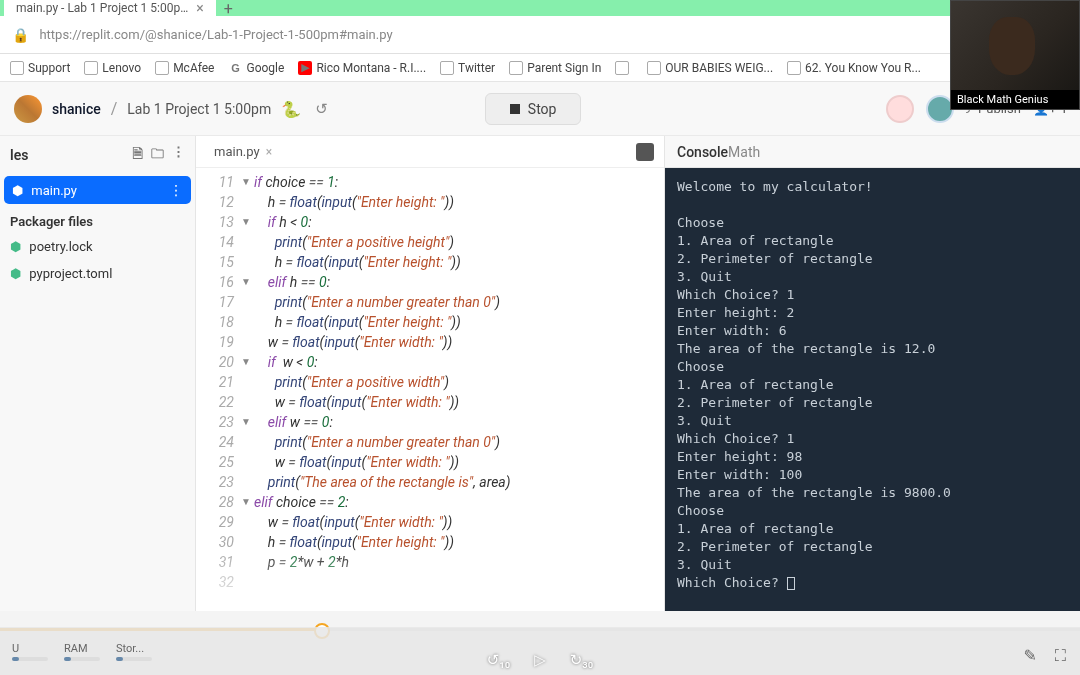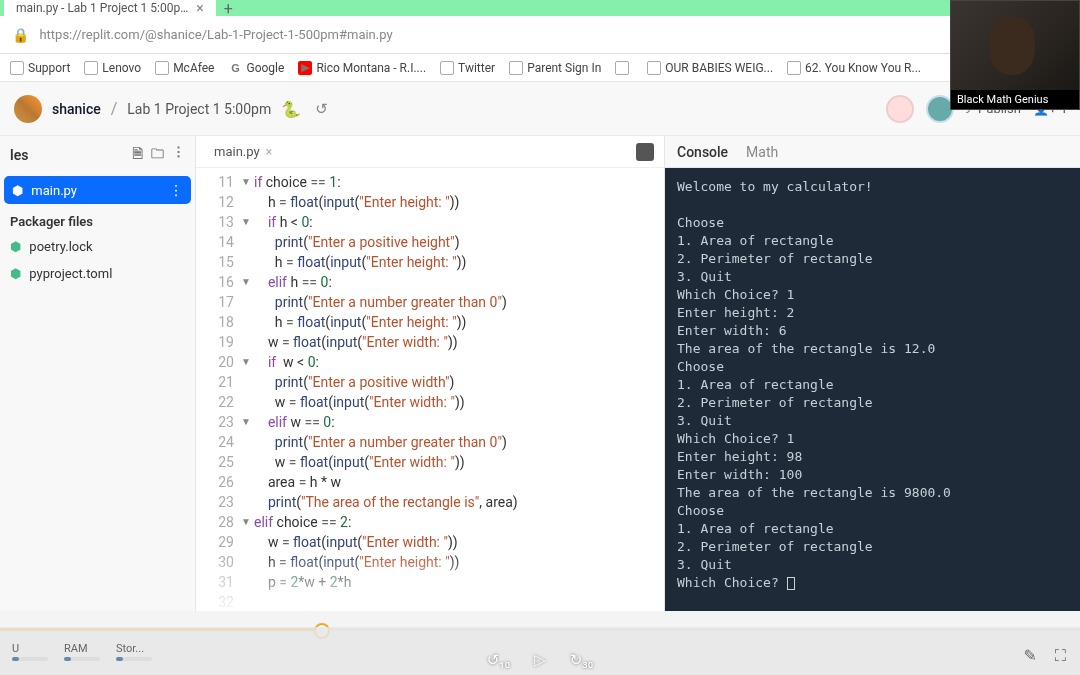--- a/index.html
+++ b/index.html
@@ -47,34 +47,34 @@
 .py-ic { color:#4b8; }
 .sb-file.active .py-ic { color:#fff; }
 .menu-dots { margin-left:auto; font-size:14px; }
 .sb-section { padding:8px 10px 4px; font-size:13px; font-weight:600; color:#333; }
 
 .editor { flex:1; display:flex; flex-direction:column; background:#fff; position:relative; }
 .ed-tabs { height:32px; display:flex; align-items:center; padding:0 10px; border-bottom:1px solid #eee; }
 .ed-tab { display:flex; align-items:center; gap:6px; font-size:13px; color:#555; padding:0 8px; }
 .ed-tab .x { color:#aaa; font-size:12px; }
 .ed-tabs .layout-ic { margin-left:auto; width:18px; height:18px; background:#555; border-radius:3px; }
-.code { flex:1; overflow:hidden; font-family:"Consolas","Monaco",monospace; font-size:14px; line-height:20px; padding:4px 0; }
+.code { flex:1; overflow:hidden; font-family:"Consolas","Monaco",monospace; font-size:14px; line-height:20px; padding:4px 0;font-style:italic; }
 .cl { display:flex; }
 .ln { width:42px; text-align:right; color:#aaa; padding-right:4px; user-select:none; }
 .fold { width:16px; color:#888; font-size:10px; text-align:center; }
 .cd { white-space:pre; color:#333; }
 .kw { color:#8b4aa8; }
 .fn { color:#347; }
 .num { color:#1a6e3c; }
 .str { color:#b8512d; }
 .op { color:#666; }
 .fade { position:absolute; left:0; right:0; bottom:0; height:60px; background:linear-gradient(to bottom, rgba(255,255,255,0), rgba(255,255,255,0.9)); pointer-events:none; }
 
 .console { width:416px; background:#f8f8f8; border-left:1px solid #e5e5e5; display:flex; flex-direction:column; }
-.con-tabs { height:32px; display:flex; align-items:center; padding:0 12px; gap:18px; border-bottom:1px solid #e5e5e5; font-size:14px; }
+.con-tabs { height:32px; display:flex; align-items:center; padding:0 12px; border-bottom:1px solid #e5e5e5; font-size:14px; }
 .con-tab { color:#888; }
 .con-tab.active { color:#333; font-weight:500; }
 .con-body { flex:1; background:#1e2a38; color:#c8d0d8; font-family:"Consolas","Monaco",monospace; font-size:13px; line-height:18px; padding:10px 12px; white-space:pre; overflow:hidden; }
 .cursor-box { display:inline-block; width:8px; height:13px; border:1px solid #c8d0d8; vertical-align:middle; }
 
 .footer { position:absolute; left:0; right:0; bottom:0; height:48px; background:rgba(230,230,230,0.85); display:flex; align-items:center; padding:0 12px; gap:16px; font-size:11px; color:#666; }
 .metric { display:flex; flex-direction:column; gap:2px; }
 .m-bar { width:36px; height:4px; background:#ddd; border-radius:2px; position:relative; }
 .m-bar .fill { position:absolute; left:0; top:0; bottom:0; width:20%; background:#68a; border-radius:2px; }
 .progress { position:absolute; left:0; right:0; bottom:44px; height:3px; background:rgba(0,0,0,0.1); }
@@ -152,20 +152,24 @@
     </div>
   </div>
 
 <div class="replit-hdr">
   <div class="avatar"></div>
   <span class="crumb-user">shanice</span>
   <span class="crumb-sep">/</span>
   <span class="crumb-proj">Lab 1 Project 1 5:00pm</span>
   <span class="py-badge">🐍</span>
   <span class="history-ic">↺</span>
+  <div class="stop-btn" style="margin:0 auto;">
+    <span class="stop-sq"></span>
+    <span>Stop</span>
+  </div>
   <div class="hdr-right">
     <div class="av-small"></div>
     <div class="av-small2"></div>
     <div class="pub-btn">
       <span>⤴</span>
       <span>Publish</span>
     </div>
     <div class="pub-btn">
       <span>👤+</span>
       <span>I</span>
@@ -278,25 +282,20 @@
         </div>
         <div class="cl">
           <span class="ln">24</span>
           <span class="fold"></span>
           <span class="cd"><span>      </span><span class="fn">print</span><span>(</span><span class="str">"Enter a number greater than 0"</span><span>)</span></span>
         </div>
         <div class="cl">
           <span class="ln">25</span>
           <span class="fold"></span>
           <span class="cd"><span>      w </span><span class="op">=</span><span> </span><span class="fn">float</span><span>(</span><span class="fn">input</span><span>(</span><span class="str">"Enter width: "</span><span>))</span></span>
-        </div>
-        <div class="cl">
-          <span class="ln">26</span>
-          <span class="fold"></span>
-          <span class="cd"><span>    area </span><span class="op">=</span><span> h * w</span></span>
         </div>
         <div class="cl">
           <span class="ln">23</span>
           <span class="fold"></span>
           <span class="cd"><span>    </span><span class="fn">print</span><span>(</span><span class="str">"The area of the rectangle is"</span><span>, area)</span></span>
         </div>
         <div class="cl">
           <span class="ln">28</span>
           <span class="fold">▼</span>
           <span class="cd"><span class="kw">elif</span><span> choice </span><span class="op">==</span><span> </span><span class="num">2</span><span>:</span></span>

